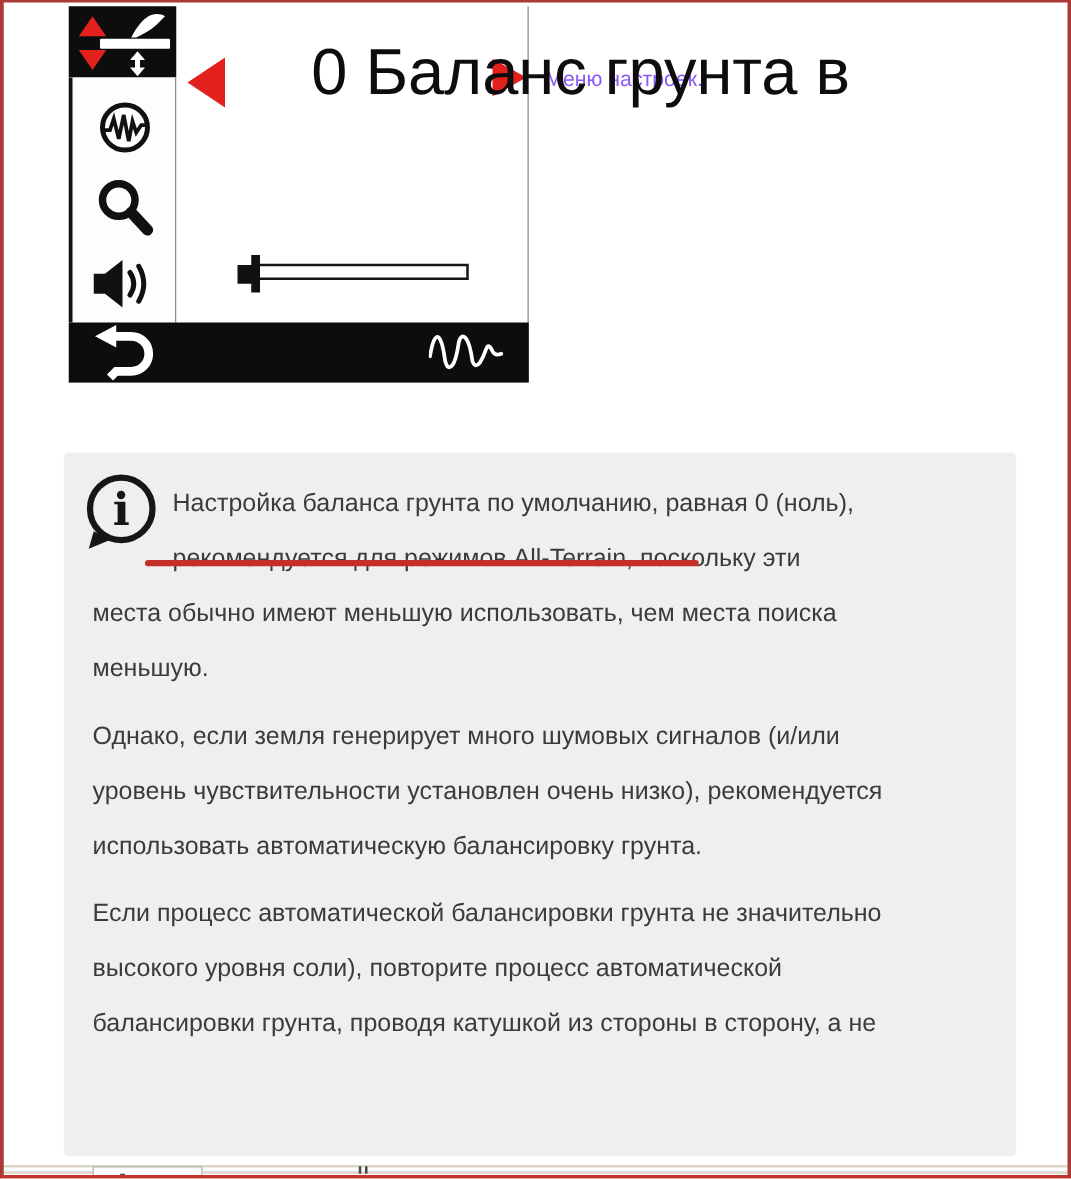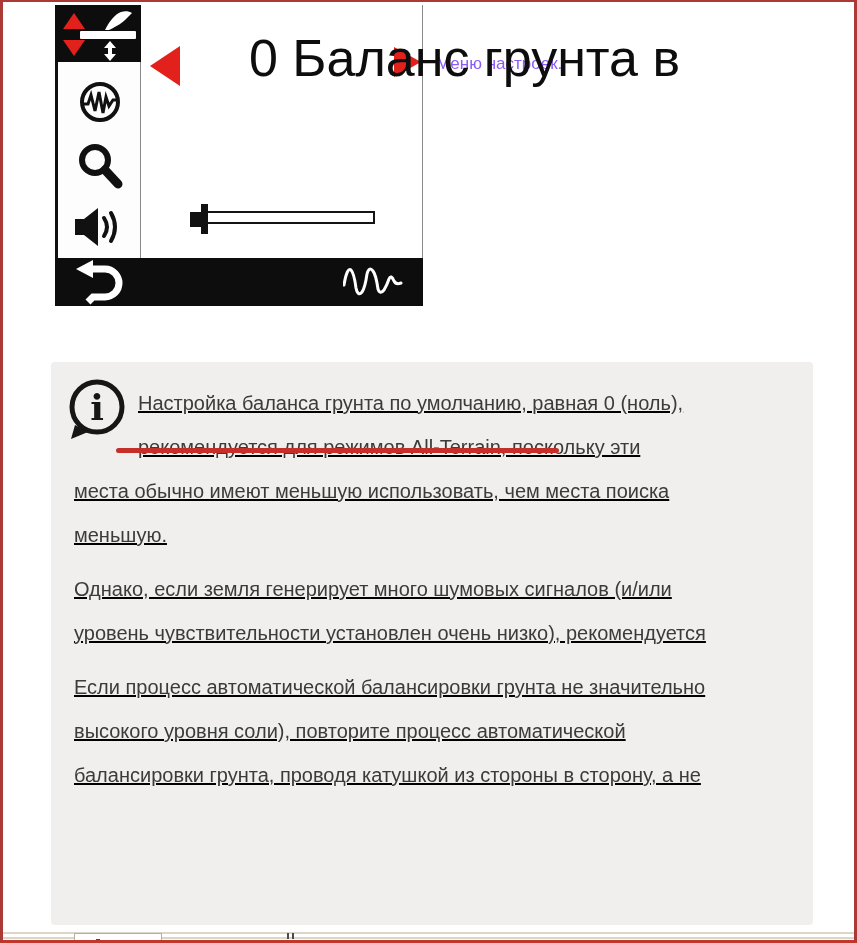--- a/index.html
+++ b/index.html
@@ -64,21 +64,21 @@
     position:absolute; left:249px; top:28px; z-index:4;
     font-size:52px; font-weight:400; color:#0d0d0d; white-space:nowrap;
   }
 
   
   .info-box {
     position:absolute; left:51px; top:362px; width:762px; height:563px;
     background:#f0efee; border-radius:4px; z-index:1;
   }
   .info-icon { position:absolute; left:14px; top:17px; }
-  .ib-text { position:absolute; left:23px; top:19px; width:716px;text-decoration:underline; }
+  .ib-text { position:absolute; left:23px; top:19px; width:716px; }
   .para { margin-bottom:10px; }
   .ln { line-height:44px; font-size:20px; color:#3b3b3b; white-space:nowrap; }
   .indent { margin-left:64px; }
   .red-underline {
     position:absolute; left:116px; top:448px; width:443px; height:5px;
     background:#c43029; border-radius:3px; z-index:6;
   }
 
   
   .strip-line { position:absolute; left:2px; width:853px; height:2px; background:#dbd6c8; z-index:2; }
@@ -151,20 +151,21 @@
     <div class="ib-text">
       <div class="para">
         <div class="ln indent">Настройка баланса грунта по умолчанию, равная 0 (ноль),</div>
         <div class="ln indent">рекомендуется для режимов All-Terrain, поскольку эти</div>
         <div class="ln">места обычно имеют меньшую использовать, чем места поиска</div>
         <div class="ln">меньшую.</div>
       </div>
       <div class="para">
         <div class="ln">Однако, если земля генерирует много шумовых сигналов (и/или</div>
         <div class="ln">уровень чувствительности установлен очень низко), рекомендуется</div>
+        <div class="ln">использовать автоматическую балансировку грунта.</div>
       </div>
       <div class="para">
         <div class="ln">Если процесс автоматической балансировки грунта не значительно</div>
         <div class="ln">высокого уровня соли), повторите процесс автоматической</div>
         <div class="ln">балансировки грунта, проводя катушкой из стороны в сторону, а не</div>
       </div>
     </div>
   </div>
   <div class="red-underline"></div>
 

